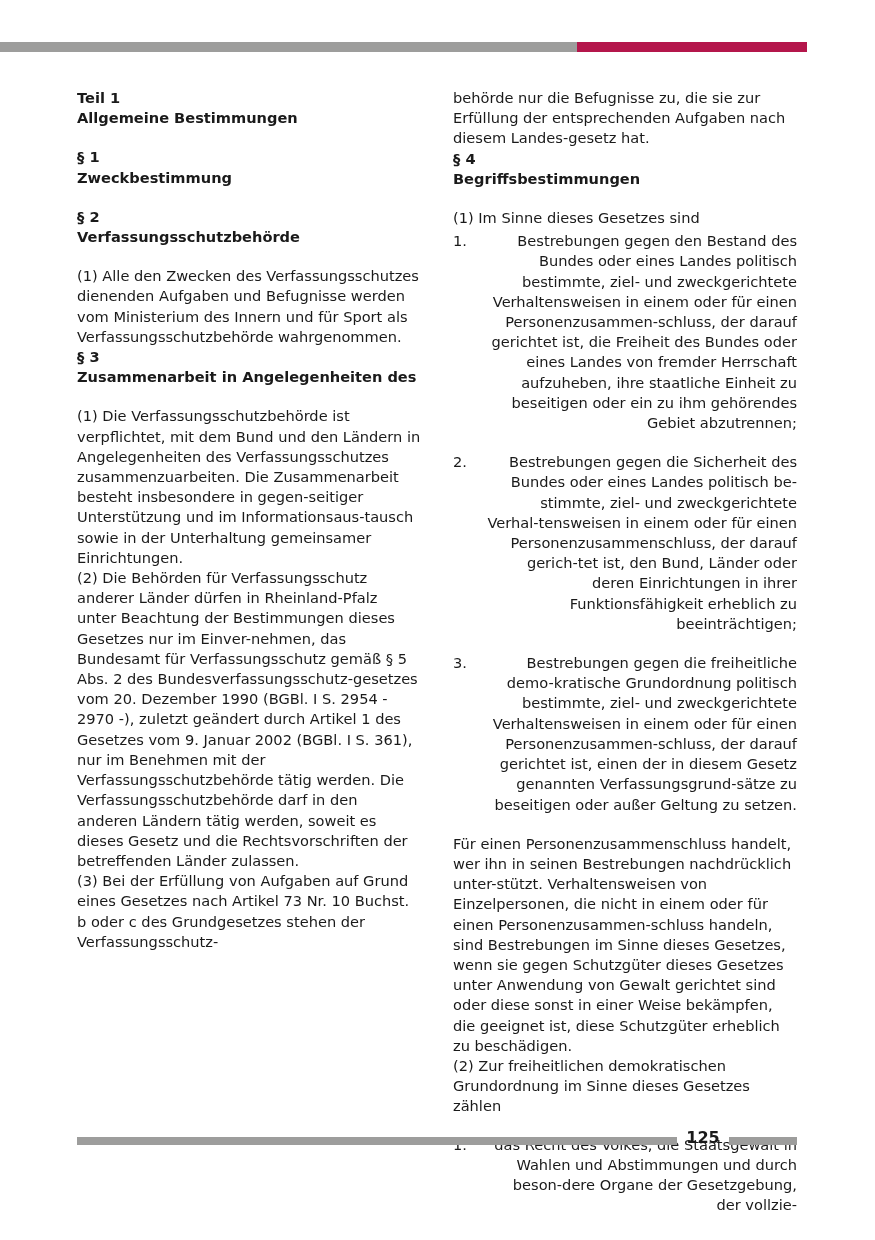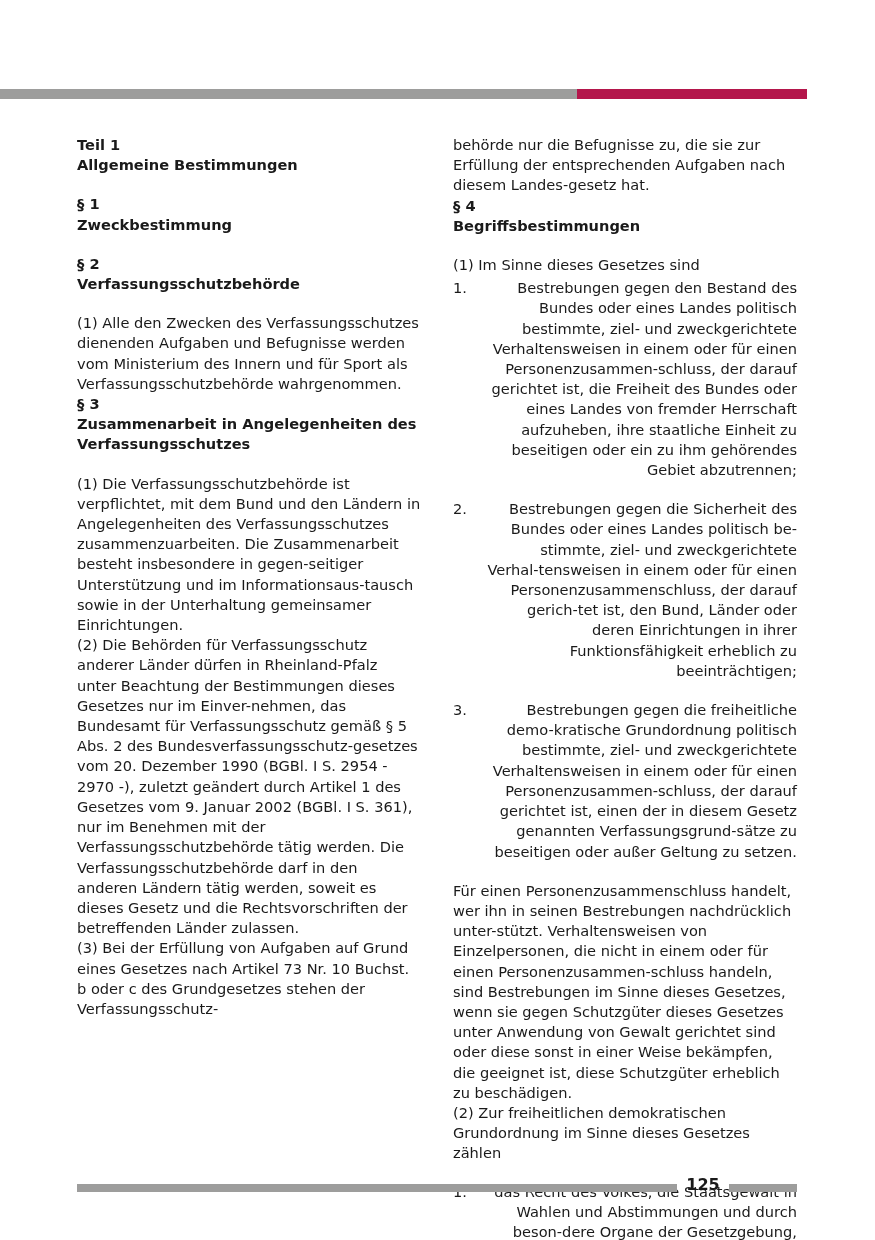--- a/index.html
+++ b/index.html
@@ -14,21 +14,20 @@
     color: #1a1a1a;
     position: relative;
     overflow: hidden;
   }
 
   .page {
     position: absolute;
     left: 0; top: 0;
     width: 875px;
     height: 984px;
-    margin-top: 47px;
   }
 
   
   .top-rule-grey {
     position: absolute;
     left: 0;
     top: 42px;
     width: 577px;
     height: 10px;
     background: #9d9d9c;
@@ -158,21 +157,20 @@
       <div class="head-block">
         <p class="head">§ 2</p>
         <p class="head">Verfassungsschutzbehörde</p>
       </div>
 
       <p class="para">(1) Alle den Zwecken des Verfassungsschutzes dienenden Aufgaben und Befugnisse werden vom Ministerium des Innern und für Sport als Verfassungsschutzbehörde wahrgenommen.</p>
 
       <div class="head-block">
         <p class="head">§ 3</p>
         <p class="head">Zusammenarbeit in Angelegenheiten des</p>
-        <p class="head">Verfassungsschutzes</p>
       </div>
 
       <p class="para">(1) Die Verfassungsschutzbehörde ist verpflichtet, mit dem Bund und den Ländern in Angelegenheiten des Verfassungsschutzes zusammenzuarbeiten. Die Zusammenarbeit besteht insbesondere in gegen-seitiger Unterstützung und im Informationsaus-tausch sowie in der Unterhaltung gemeinsamer Einrichtungen.</p>
       <p class="para">(2) Die Behörden für Verfassungsschutz anderer Länder dürfen in Rheinland-Pfalz unter Beachtung der Bestimmungen dieses Gesetzes nur im Einver-nehmen, das Bundesamt für Verfassungsschutz gemäß § 5 Abs. 2 des Bundesverfassungsschutz-gesetzes vom 20. Dezember 1990 (BGBl. I S. 2954 - 2970 -), zuletzt geändert durch Artikel 1 des Gesetzes vom 9. Januar 2002 (BGBl. I S. 361), nur im Benehmen mit der Verfassungsschutzbehörde tätig werden. Die Verfassungsschutzbehörde darf in den anderen Ländern tätig werden, soweit es dieses Gesetz und die Rechtsvorschriften der betreffenden Länder zulassen.</p>
       <p class="para tight">(3) Bei der Erfüllung von Aufgaben auf Grund eines Gesetzes nach Artikel 73 Nr. 10 Buchst. b oder c des Grundgesetzes stehen der Verfassungsschutz-</p>
 
     </div>
 
     <div class="col">
 

